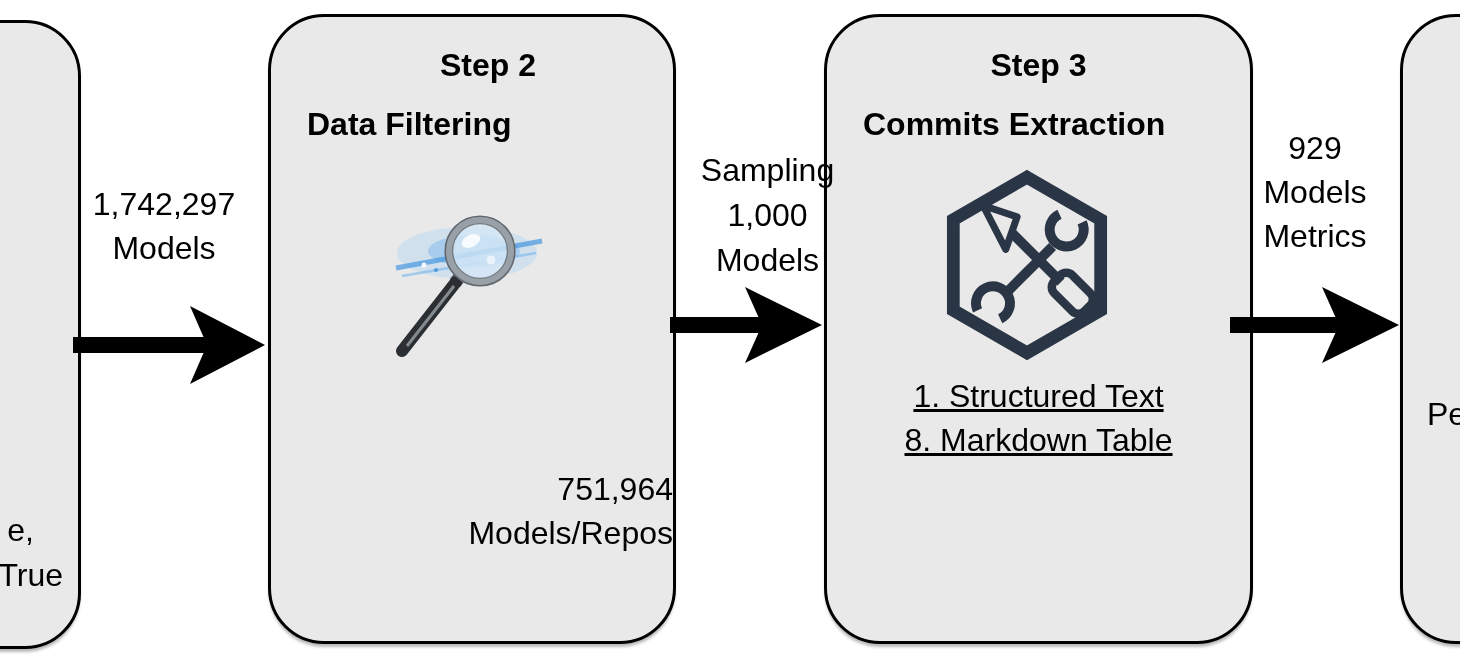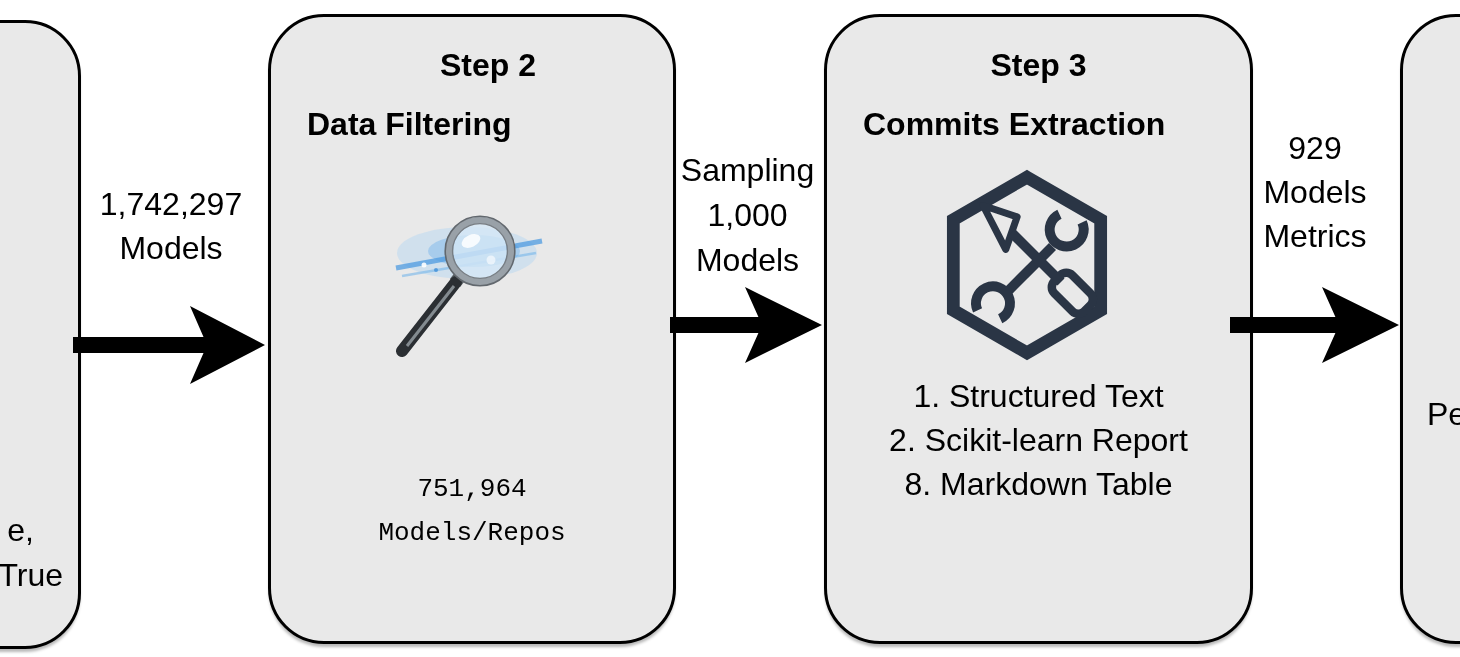--- a/index.html
+++ b/index.html
@@ -13,22 +13,22 @@
   }
   .box-title{
     position:absolute;left:0;right:0;text-align:center;
     font-size:32px;font-weight:bold;line-height:36px;white-space:nowrap;
   }
   .box-sub{
     position:absolute;left:0;right:0;text-align:left;
     font-size:32px;font-weight:bold;line-height:36px;white-space:nowrap;margin-left:36px;
   }
   .stat{
-    position:absolute;left:0;right:0;text-align:center;
-    font-size:26px;line-height:44px;font-family:Liberation Mono, monospace;
+    position:absolute;left:0;right:0;text-align:right;
+    font-size:32px;line-height:44px;
   }
   .list{
     position:absolute;left:0;right:0;text-align:center;
     font-size:32px;line-height:44px;white-space:nowrap;
   }
   .flow-label{
     position:absolute;text-align:center;font-size:32px;line-height:44px;white-space:nowrap;
   }
   .frag{position:absolute;font-size:32px;line-height:36px;white-space:nowrap;}
   .arrow-layer{position:absolute;left:0;top:0;width:1460px;height:657px;}
@@ -93,23 +93,22 @@
         </g>
 
         <path d="M29,25 L53,33 L45,56 Z" fill="none" stroke="#2a3545" stroke-width="5" stroke-linejoin="round"></path>
         <line x1="49" y1="44" x2="84" y2="79" stroke="#2a3545" stroke-width="7"></line>
         <g transform="translate(92 87) rotate(45)">
           <rect x="-15" y="-9" width="30" height="18" rx="6" fill="none" stroke="#2a3545" stroke-width="6"></rect>
         </g>
       </svg>
     </div>
 
-    <div class="list" style="top:357px;">
+    <div class="list" style="top:357px;text-decoration:underline;">
       <div>1. Structured Text</div>
-      <div>2. Scikit-learn Report</div>
       <div>8. Markdown Table</div>
     </div>
   </div>
 
   <div class="box" style="left:1400px;top:14px;width:300px;height:624px;">
     <div class="frag" style="left:24px;top:379px;">Pe</div>
   </div>
 
   <svg class="arrow-layer">
     <g fill="#000000">
@@ -119,26 +118,26 @@
     <g fill="#000000">
       <rect x="670" y="317" width="95" height="16"></rect>
       <polygon points="745,287 822,325 745,363 762,325"></polygon>
     </g>
     <g fill="#000000">
       <rect x="1230" y="317" width="110" height="16"></rect>
       <polygon points="1322,287 1399,325 1322,363 1339,325"></polygon>
     </g>
   </svg>
 
-  <div class="flow-label" style="left:56px;width:230px;top:182px;line-height:44px;">
+  <div class="flow-label" style="left:49px;width:230px;top:182px;line-height:44px;">
     <div>1,742,297</div>
     <div>Models</div>
   </div>
 
-  <div class="flow-label" style="left:655px;width:185px;top:148px;line-height:45px;">
+  <div class="flow-label" style="left:675px;width:185px;top:148px;line-height:45px;">
     <div>Sampling</div>
     <div>1,000</div>
     <div>Models</div>
   </div>
 
   <div class="flow-label" style="left:1225px;width:180px;top:126px;line-height:44px;">
     <div>929</div>
     <div>Models</div>
     <div>Metrics</div>
   </div>

